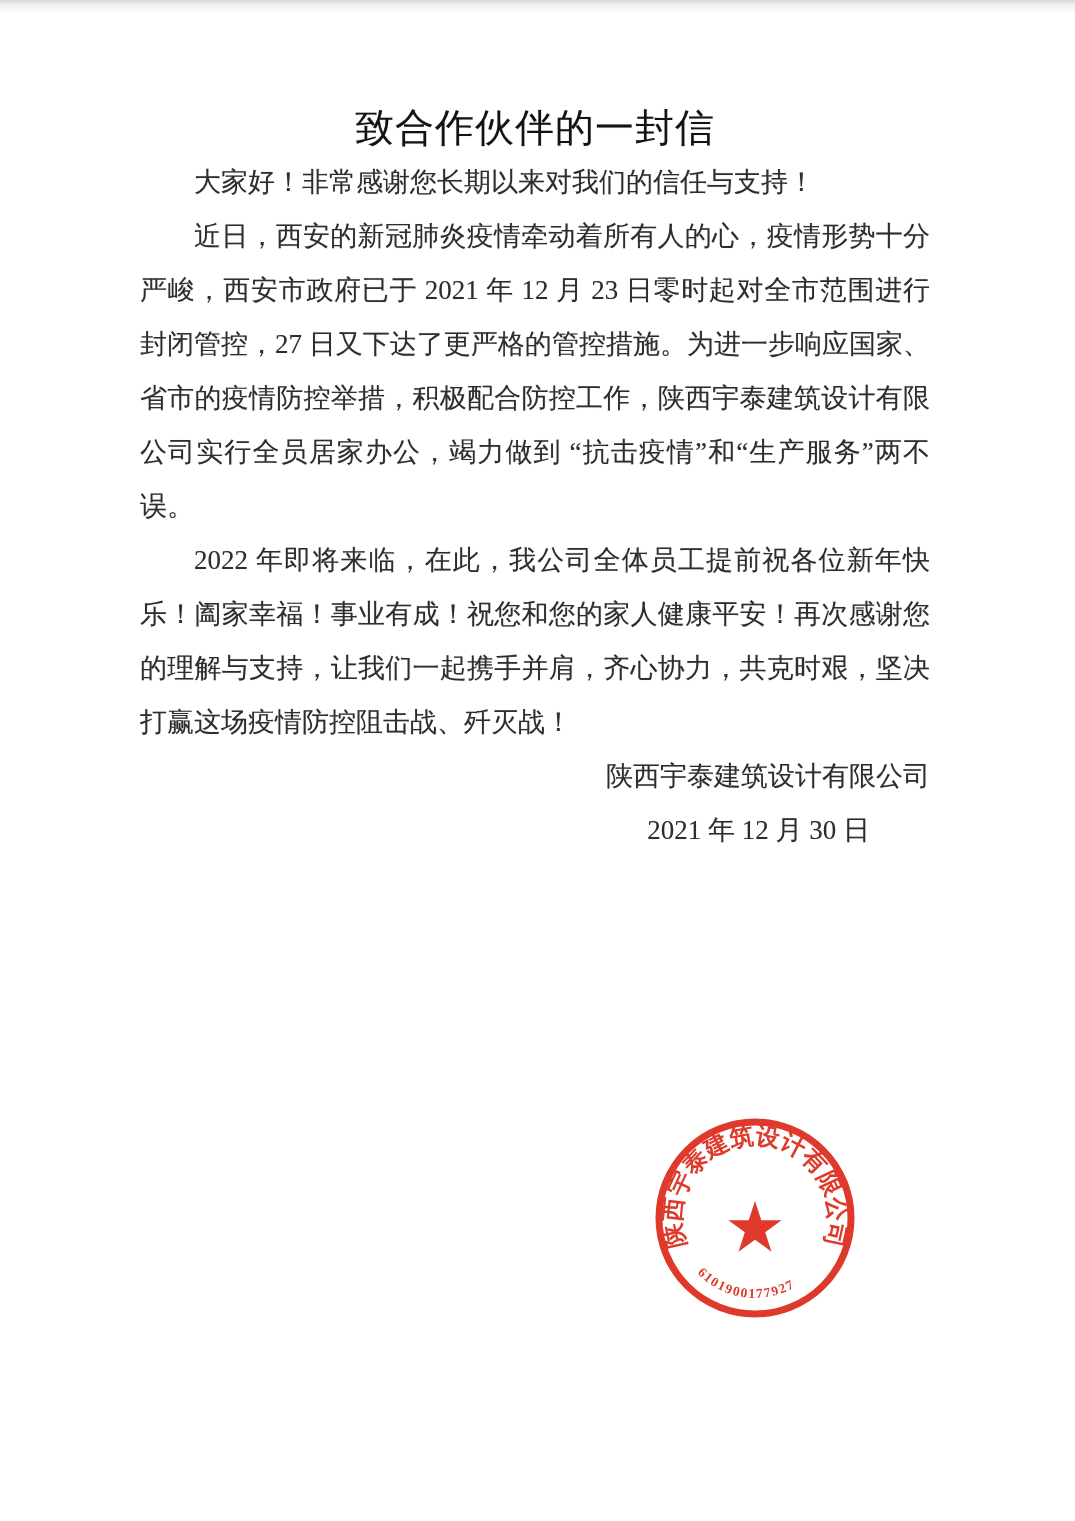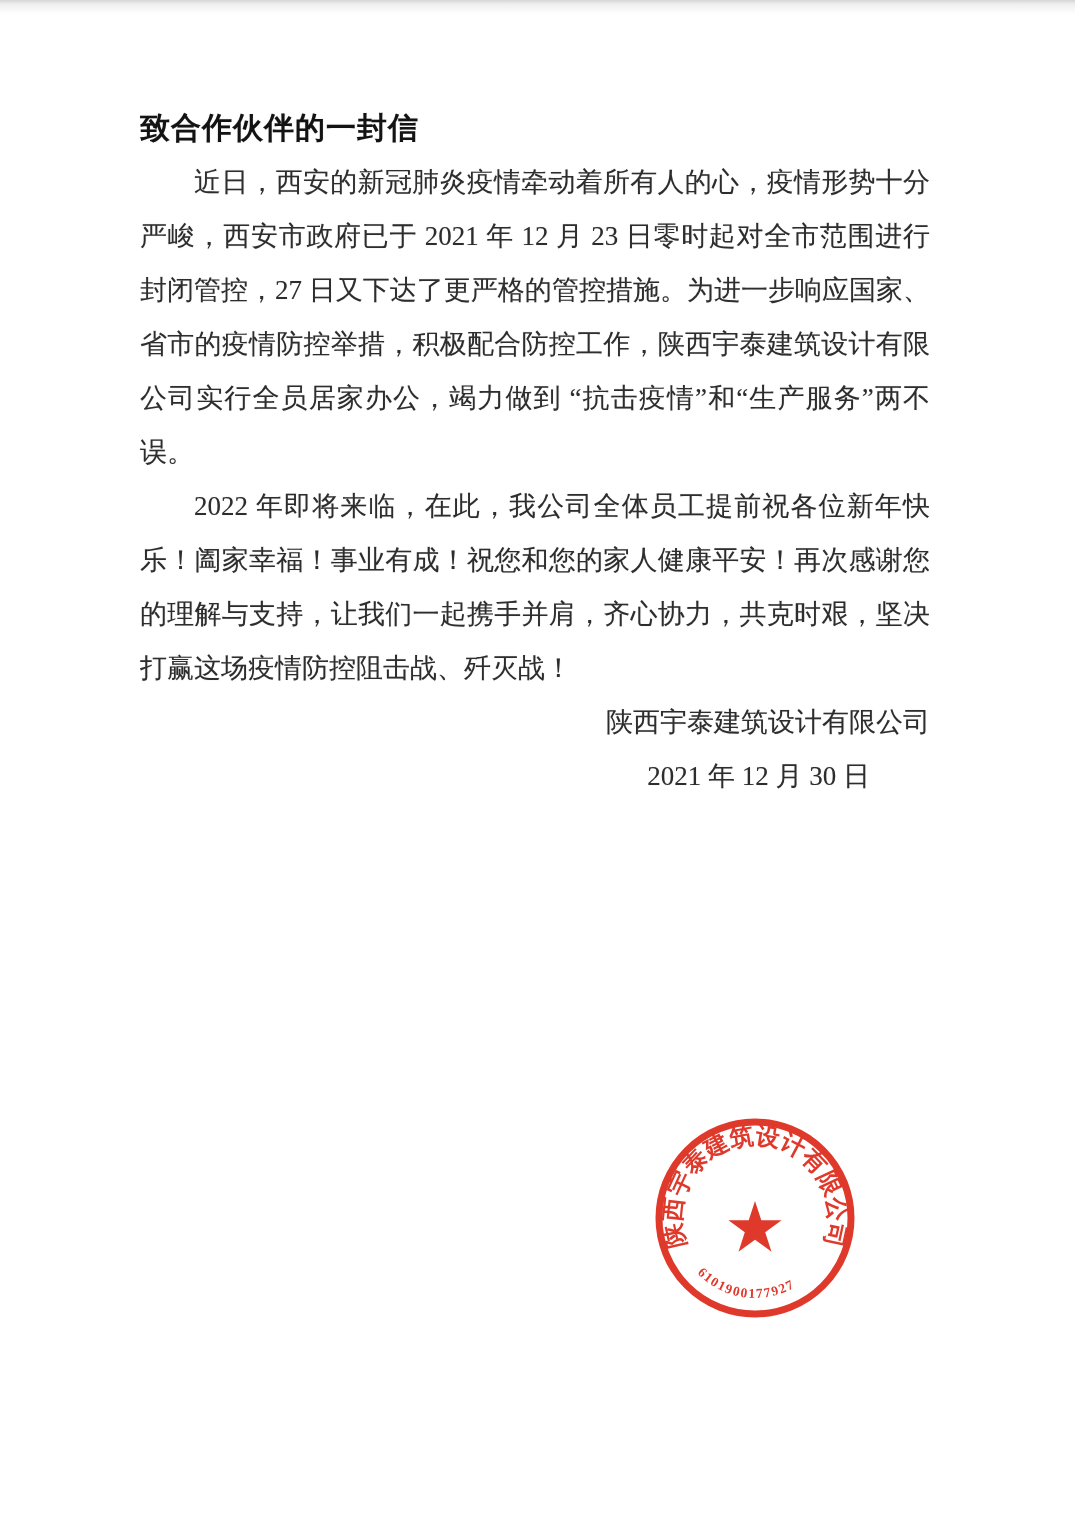--- a/index.html
+++ b/index.html
@@ -14,22 +14,22 @@
     position:absolute;top:0;left:0;width:100%;height:14px;
     background:linear-gradient(180deg,#d6d6d6 0,#efefef 30%,#ffffff 100%);
   }
   .content{
     position:absolute;left:140px;top:101px;width:790px;
     font-size:27px;line-height:54px;color:#2d2d2d;
     text-align:justify;
     text-shadow:0 0 1px rgba(45,45,45,.28);
   }
   .title{
-    font-size:30px;font-weight:700;color:#131313;
-    margin:0;line-height:54px;letter-spacing:1px;
+    font-size:39px;font-weight:400;color:#131313;
+    text-align:center;margin:0;line-height:54px;letter-spacing:1px;
   }
   .content p{margin:0;}
   .salutation{margin-top:0;}
   .indent{text-indent:54px;}
   .p1{margin-top:0;}
   .p2{margin-top:6px;}
   .p3{margin-top:11px;}
   .p4{margin-top:15px;}
   .p5{margin-top:11px;}
   .signature{text-align:right;}
@@ -43,20 +43,21 @@
   .seal text{font-family:"Liberation Serif","DejaVu Serif",serif;}
 </style>
 </head>
 <body>
 
 <div class="page">
   <div class="top-edge"></div>
 
   <div class="content">
     <h1 class="title">致合作伙伴的一封信</h1>
+    <p class="indent p1">大家好！非常感谢您长期以来对我们的信任与支持！</p>
     <p class="indent p2">近日，西安的新冠肺炎疫情牵动着所有人的心，疫情形势十分严峻，西安市政府已于 2021 年 12 月 23 日零时起对全市范围进行封闭管控，27 日又下达了更严格的管控措施。为进一步响应国家、省市的疫情防控举措，积极配合防控工作，陕西宇泰建筑设计有限公司实行全员居家办公，竭力做到 “抗击疫情”和“生产服务”两不误。</p>
     <p class="indent p4">2022 年即将来临，在此，我公司全体员工提前祝各位新年快乐！阖家幸福！事业有成！祝您和您的家人健康平安！再次感谢您的理解与支持，让我们一起携手并肩，齐心协力，共克时艰，坚决打赢这场疫情防控阻击战、歼灭战！</p>
     <p class="signature">陕西宇泰建筑设计有限公司</p>
     <p class="date">2021 年 12 月 30 日</p>
   </div>
 
   <svg class="seal" viewBox="-112 -112 224 224" aria-hidden="true">
     <circle r="96" fill="none" stroke-width="7" stroke="#dd2a1b"></circle>
 
     <path id="sealTopArc" d="M -67.1 31.3 A 74 74 0 1 1 67.1 31.3" fill="none"></path>

